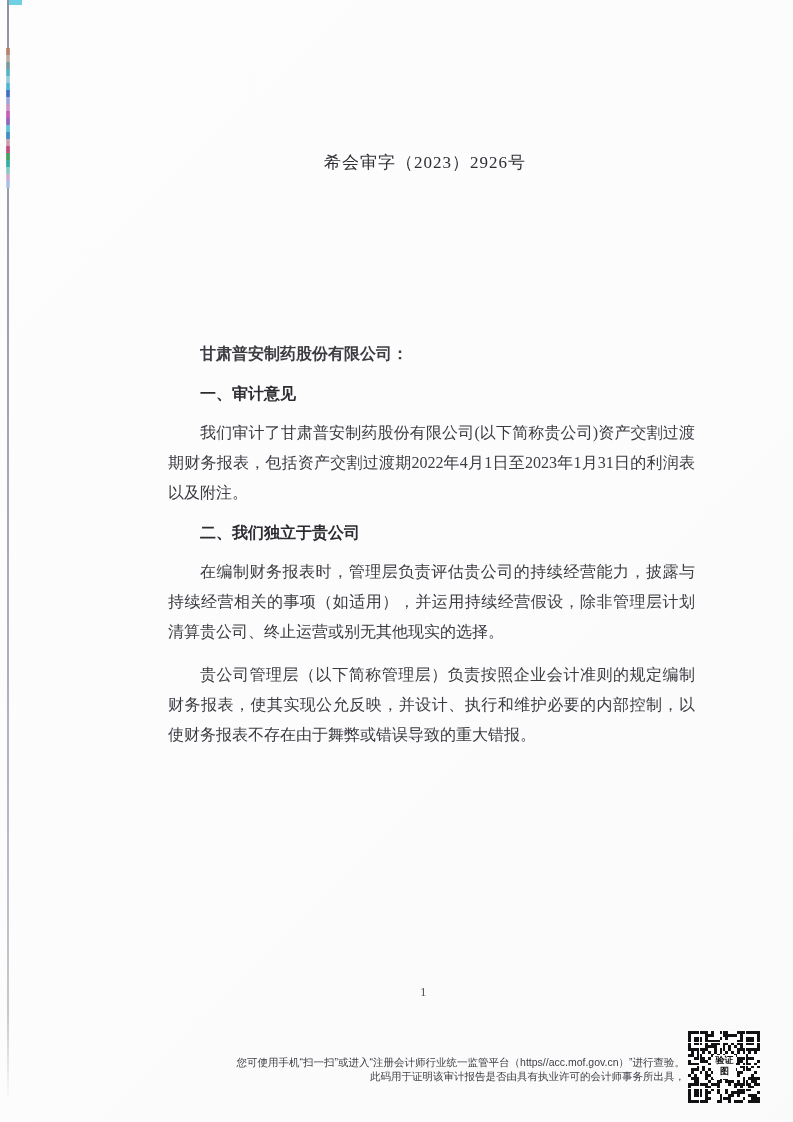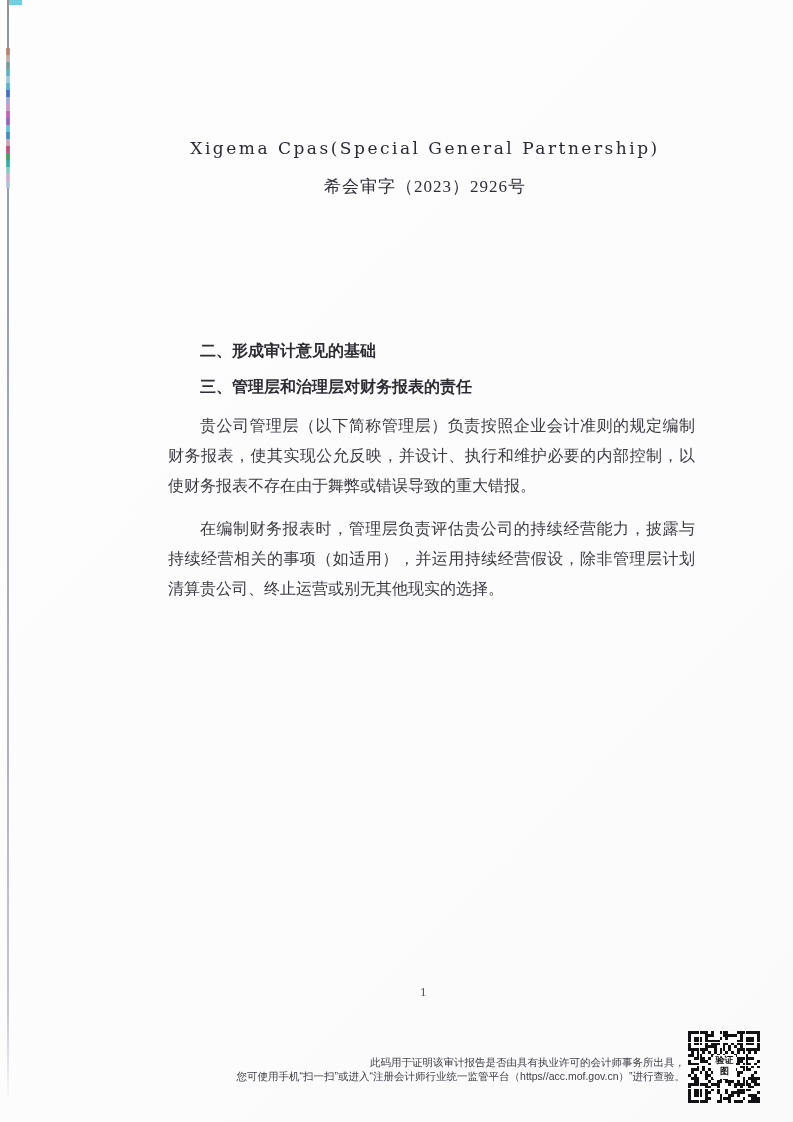--- a/index.html
+++ b/index.html
@@ -84,37 +84,38 @@
       <div style="height: 7px; background: rgb(192, 72, 120); opacity: 0.85;"></div>
       <div style="height: 7px; background: rgb(56, 160, 88); opacity: 0.85;"></div>
       <div style="height: 7px; background: rgb(40, 176, 160); opacity: 0.85;"></div>
       <div style="height: 7px; background: rgb(136, 208, 200); opacity: 0.85;"></div>
       <div style="height: 7px; background: rgb(216, 176, 216); opacity: 0.85;"></div>
       <div style="height: 7px; background: rgb(176, 200, 232); opacity: 0.85;"></div>
     </div>
   <div class="corner-mark" id="corner-mark" style="background: rgb(85, 200, 218);"></div>
 
   <div class="hdr">
-    <div class="firm-en">Xigema Cpas(Special General Partnership)</div>
     <div class="docnum">希会审字（2023）2926号</div>
   </div>
 
   <div class="doc-body" id="doc-body">
-
-      <h3>二、形成审计意见的基础</h3>
-      <h3>三、管理层和治理层对财务报表的责任</h3>
+    <p class="addressee">甘肃普安制药股份有限公司：</p>
+
+  <h3>一、审计意见</h3>
+      <p>我们审计了甘肃普安制药股份有限公司(以下简称贵公司)资产交割过渡期财务报表，包括资产交割过渡期2022年4月1日至2023年1月31日的利润表以及附注。</p>
+      <h3>二、我们独立于贵公司</h3>
+      <p>在编制财务报表时，管理层负责评估贵公司的持续经营能力，披露与持续经营相关的事项（如适用），并运用持续经营假设，除非管理层计划清算贵公司、终止运营或别无其他现实的选择。</p>
       <p>贵公司管理层（以下简称管理层）负责按照企业会计准则的规定编制财务报表，使其实现公允反映，并设计、执行和维护必要的内部控制，以使财务报表不存在由于舞弊或错误导致的重大错报。</p>
-      <p>在编制财务报表时，管理层负责评估贵公司的持续经营能力，披露与持续经营相关的事项（如适用），并运用持续经营假设，除非管理层计划清算贵公司、终止运营或别无其他现实的选择。</p>
     </div>
 
   <div class="pagenum">1</div>
 
   <div class="footnote">
+    <div>您可使用手机“扫一扫”或进入“注册会计师行业统一监管平台（https//acc.mof.gov.cn）”进行查验。</div>
     <div>此码用于证明该审计报告是否由具有执业许可的会计师事务所出具，</div>
-    <div>您可使用手机“扫一扫”或进入“注册会计师行业统一监管平台（https//acc.mof.gov.cn）”进行查验。</div>
   </div>
 
   <div class="qr" id="qr">
     <div class="qr-label">验证图</div>
   <div class="qr-cell" style="left: 0px; top: 0px; width: 2.7648px; height: 2.7648px;"></div>
       <div class="qr-cell" style="left: 2.88px; top: 0px; width: 2.7648px; height: 2.7648px;"></div>
       <div class="qr-cell" style="left: 5.76px; top: 0px; width: 2.7648px; height: 2.7648px;"></div>
       <div class="qr-cell" style="left: 8.64px; top: 0px; width: 2.7648px; height: 2.7648px;"></div>
       <div class="qr-cell" style="left: 11.52px; top: 0px; width: 2.7648px; height: 2.7648px;"></div>
       <div class="qr-cell" style="left: 14.4px; top: 0px; width: 2.7648px; height: 2.7648px;"></div>

